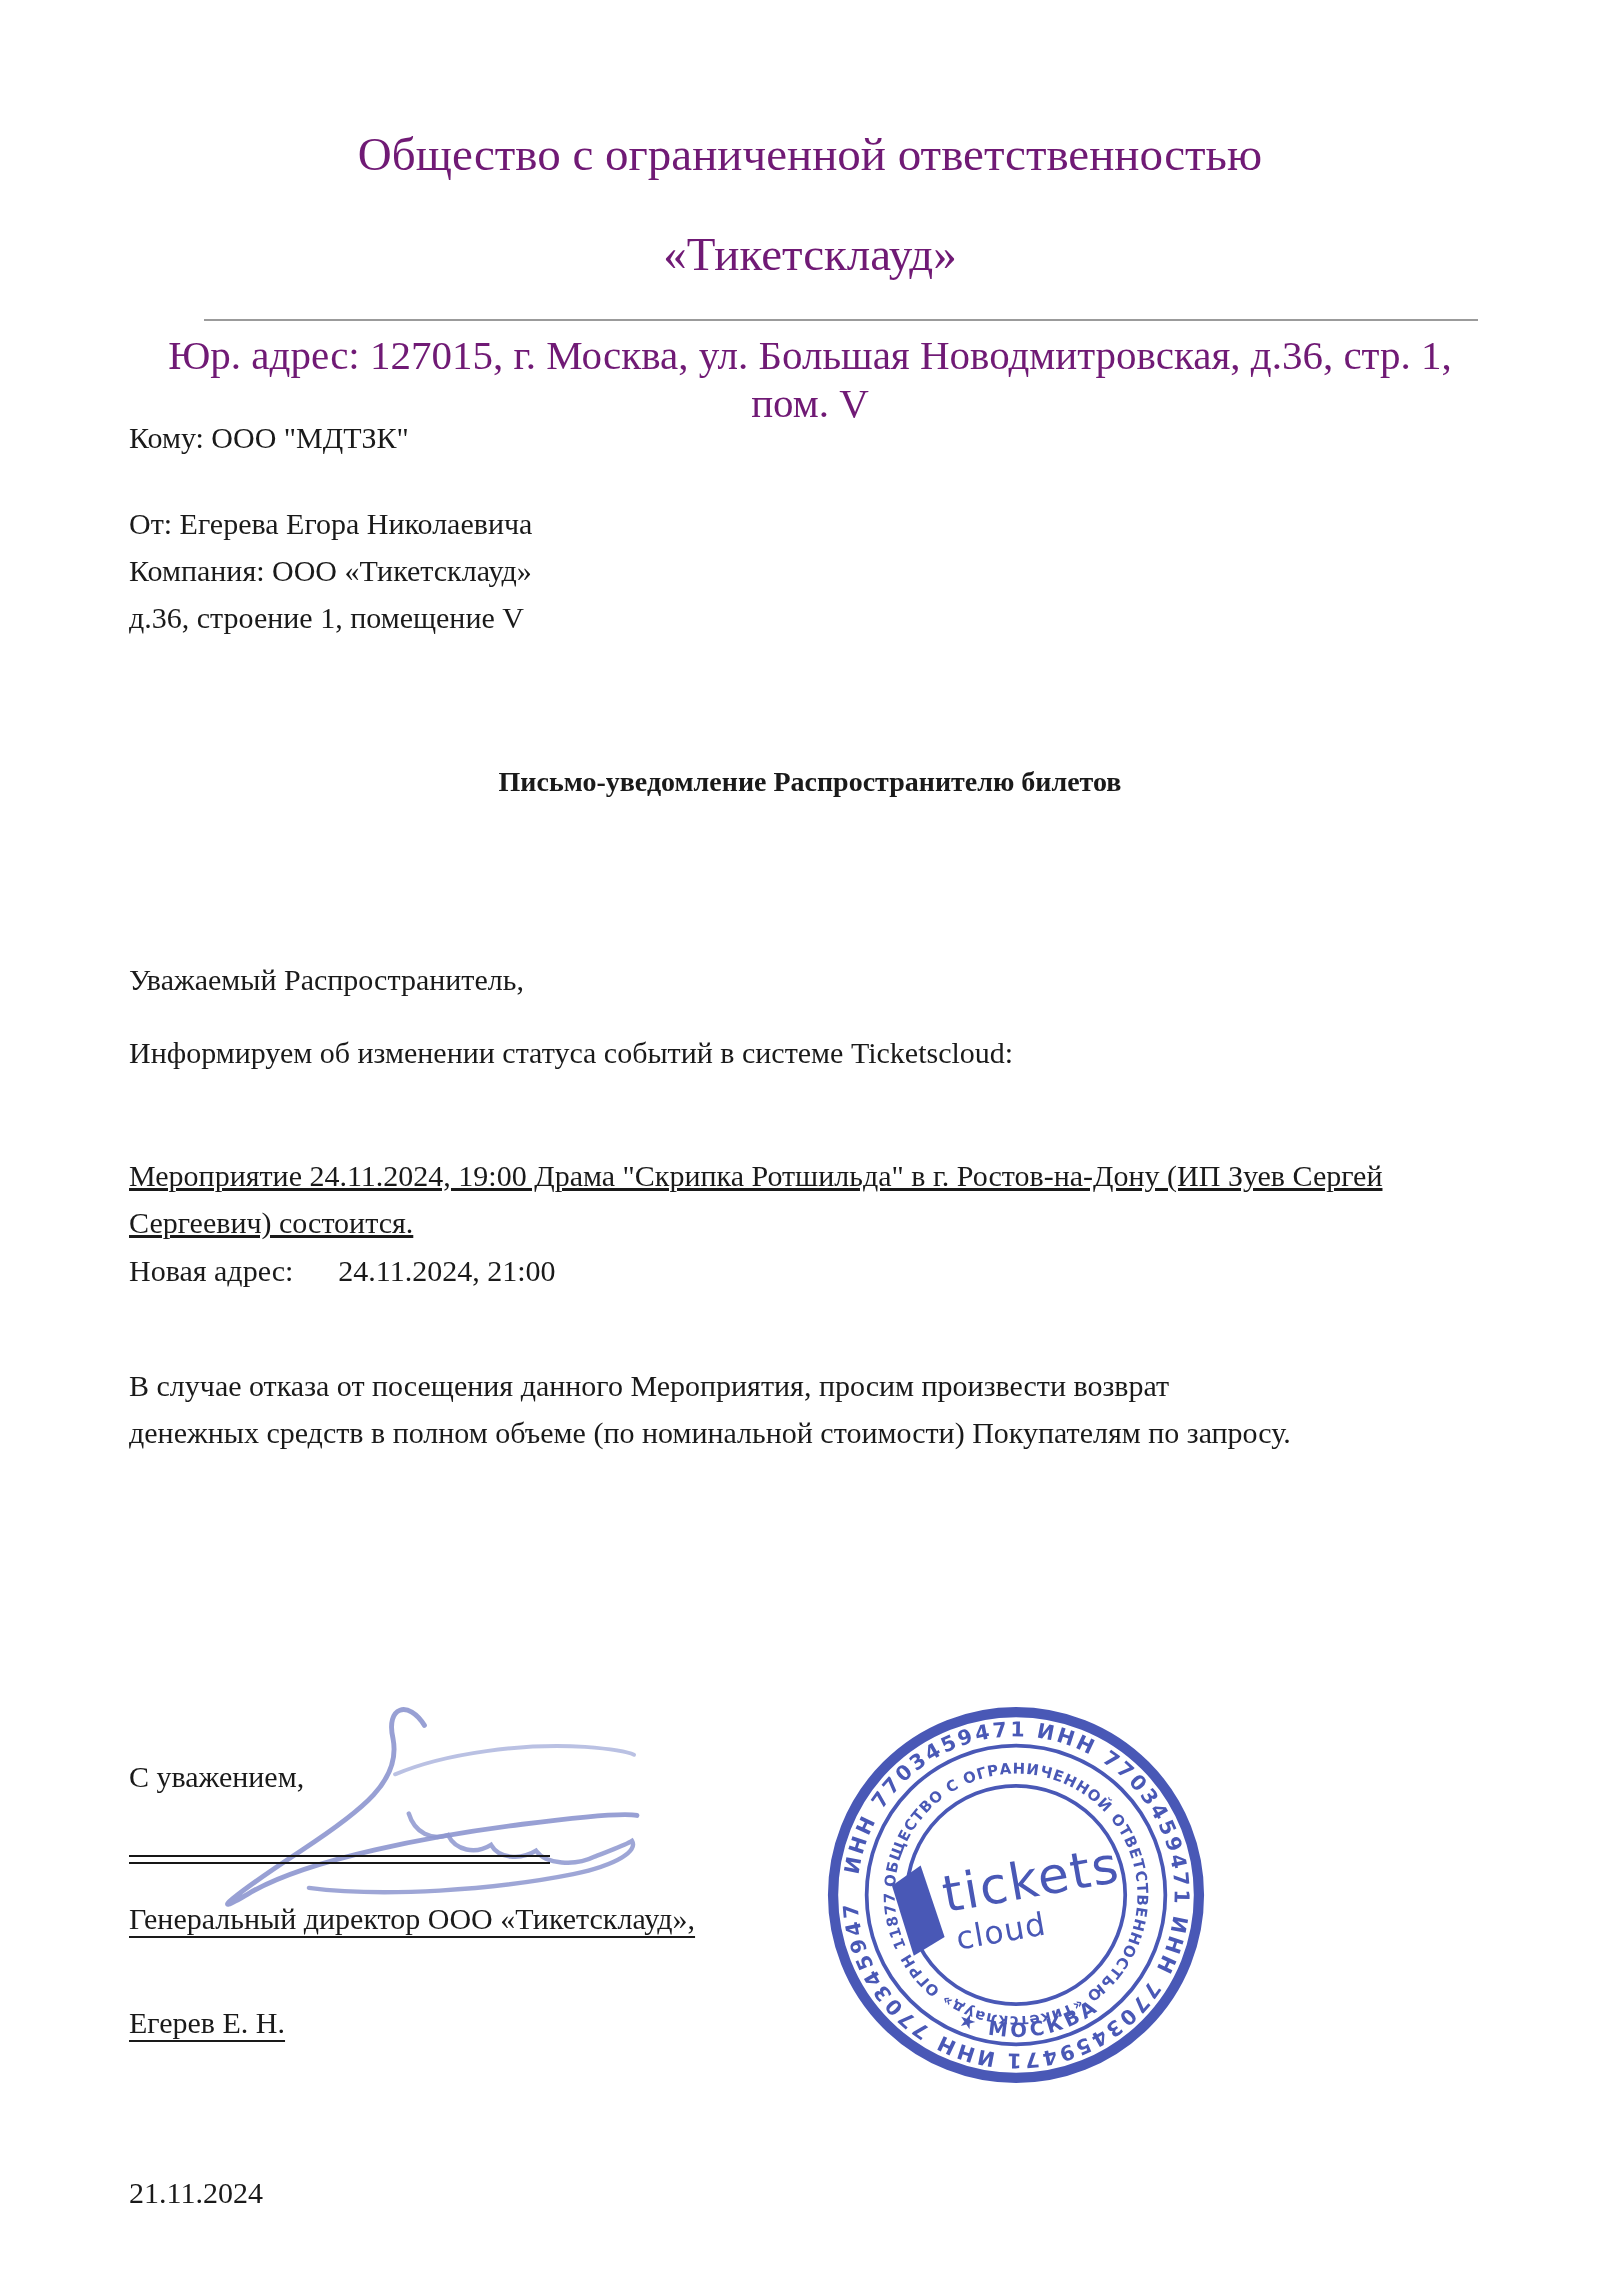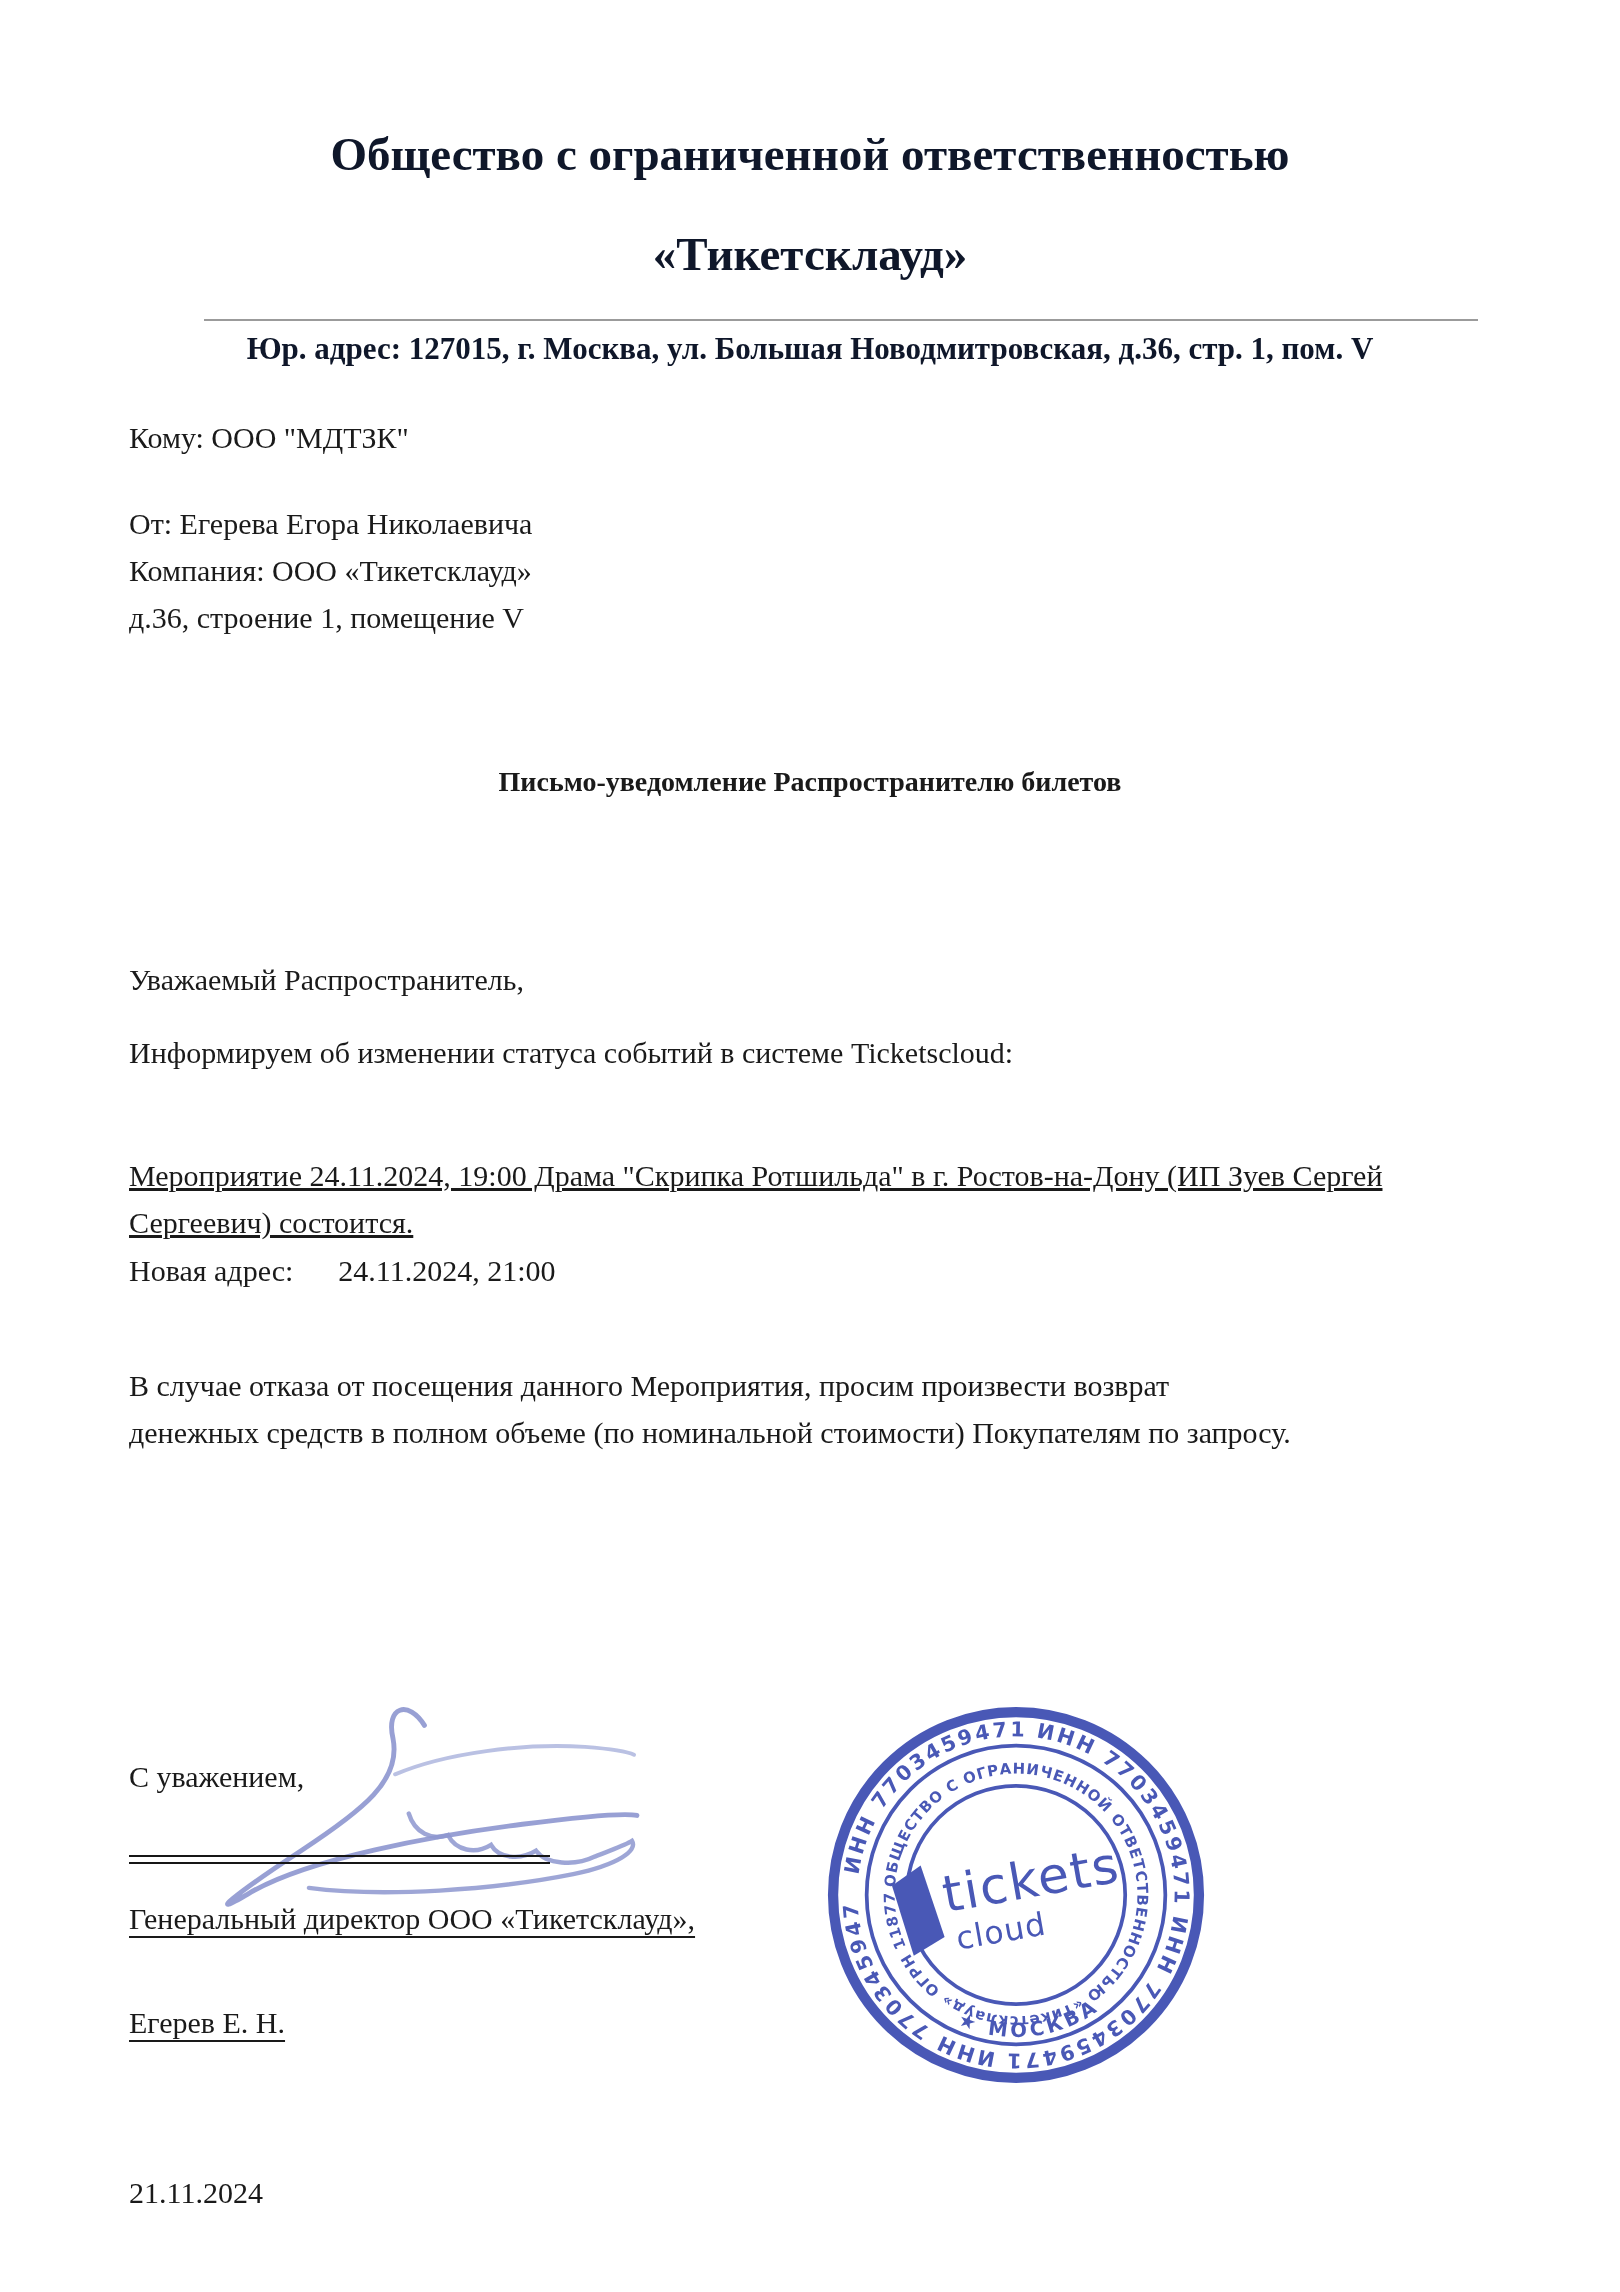--- a/index.html
+++ b/index.html
@@ -7,23 +7,23 @@
     position:relative;
     width:1620px;height:2293px;
     margin:0 auto;
     background:#ffffff;
     font-family:"Liberation Serif", serif;
     color:#1a1a1a;
     overflow:hidden;
   }
   .abs{position:absolute;}
   .centered{left:129px;right:129px;text-align:center;}
-  .gray-bold{color:#0f172a;font-weight:bold;}
+  .gray-bold{color:#701a75;font-weight:normal;}
   .h1{font-size:47px;line-height:1.15;}
-  .addr{font-size:31px;}
+  .addr{font-size:41px;}
   .body-text{font-size:30px;line-height:47px;white-space:nowrap;}
   .subject{font-size:28px;font-weight:bold;}
   .sep{border-top:2px solid #9b9b9b;height:0;}
   .double-rule{height:4.9px;border-top:2.9px solid #161616;border-bottom:2px solid #161616;}
   .underlined{text-decoration:underline;text-decoration-thickness:2px;text-underline-offset:6.9px;}
   .new-date-value{display:inline-block;margin-left:45px;}
   svg text{font-family:"DejaVu Sans", sans-serif;}
 </style>
 </head>
 <body>

